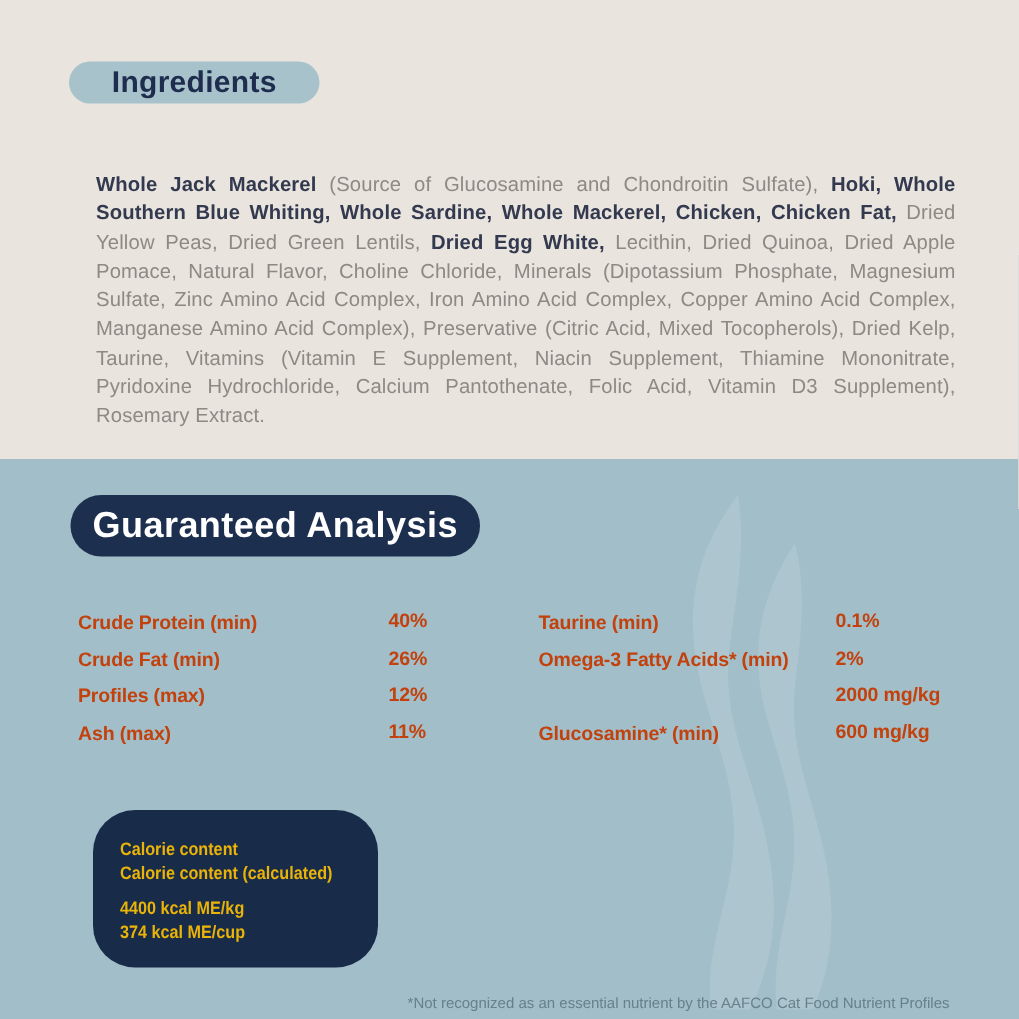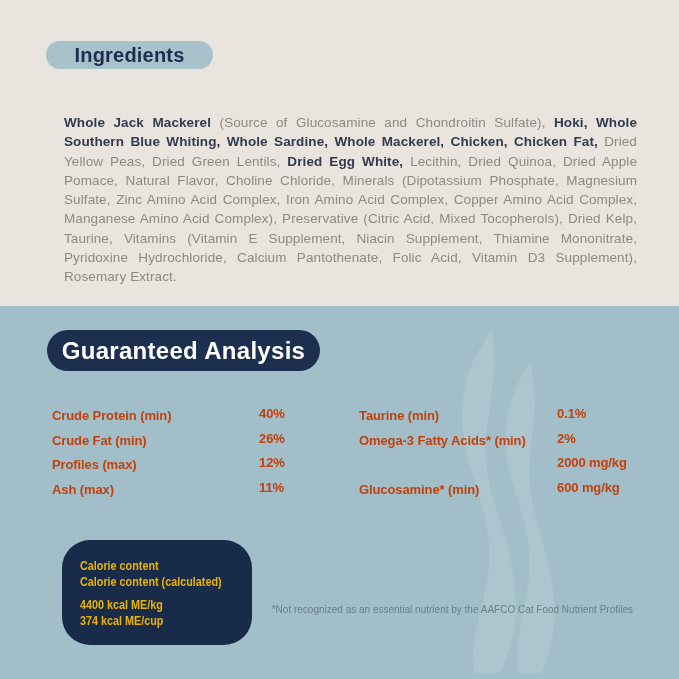--- a/index.html
+++ b/index.html
@@ -49,21 +49,21 @@
     position:absolute;left:50px;top:540px;width:190px;height:105px;
     background:#182b49;border-radius:28px;box-sizing:border-box;
     padding:19px 8px 0 18px;color:#eab308;margin-left:12px;
   }
   .cal-group{
     font-size:12px;font-weight:700;line-height:15.5px;white-space:nowrap;
     transform:scaleX(.9);transform-origin:0 0;
   }
   .cal-group + .cal-group{margin-top:8px;}
   .footnote{
-    position:absolute;right:46px;top:604px;
+    position:absolute;right:46px;top:664px;
     font-size:10px;color:#68808b;letter-spacing:0;white-space:nowrap;
   }
 </style>
 </head>
 <body>
 
 <div class="page">
 
   <section>
     <div class="pill pill-light">

